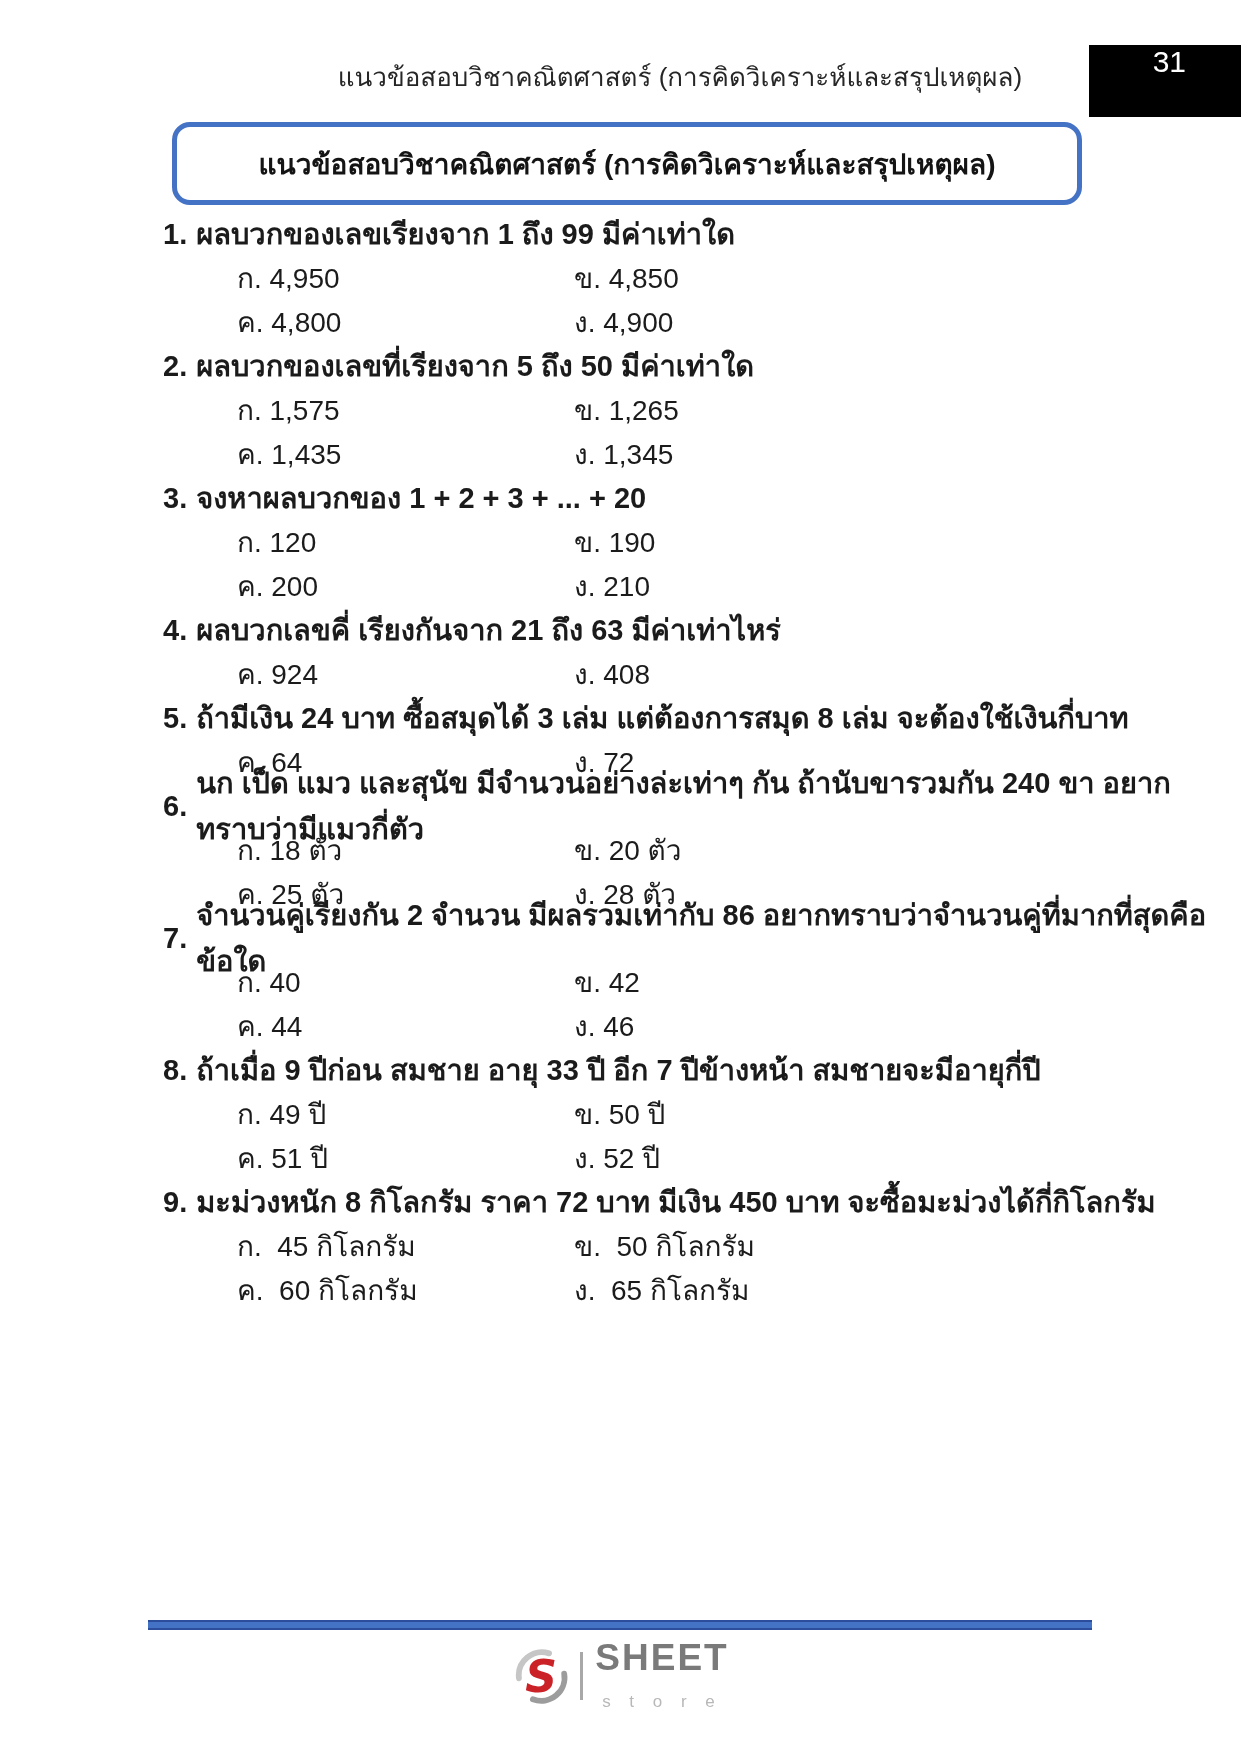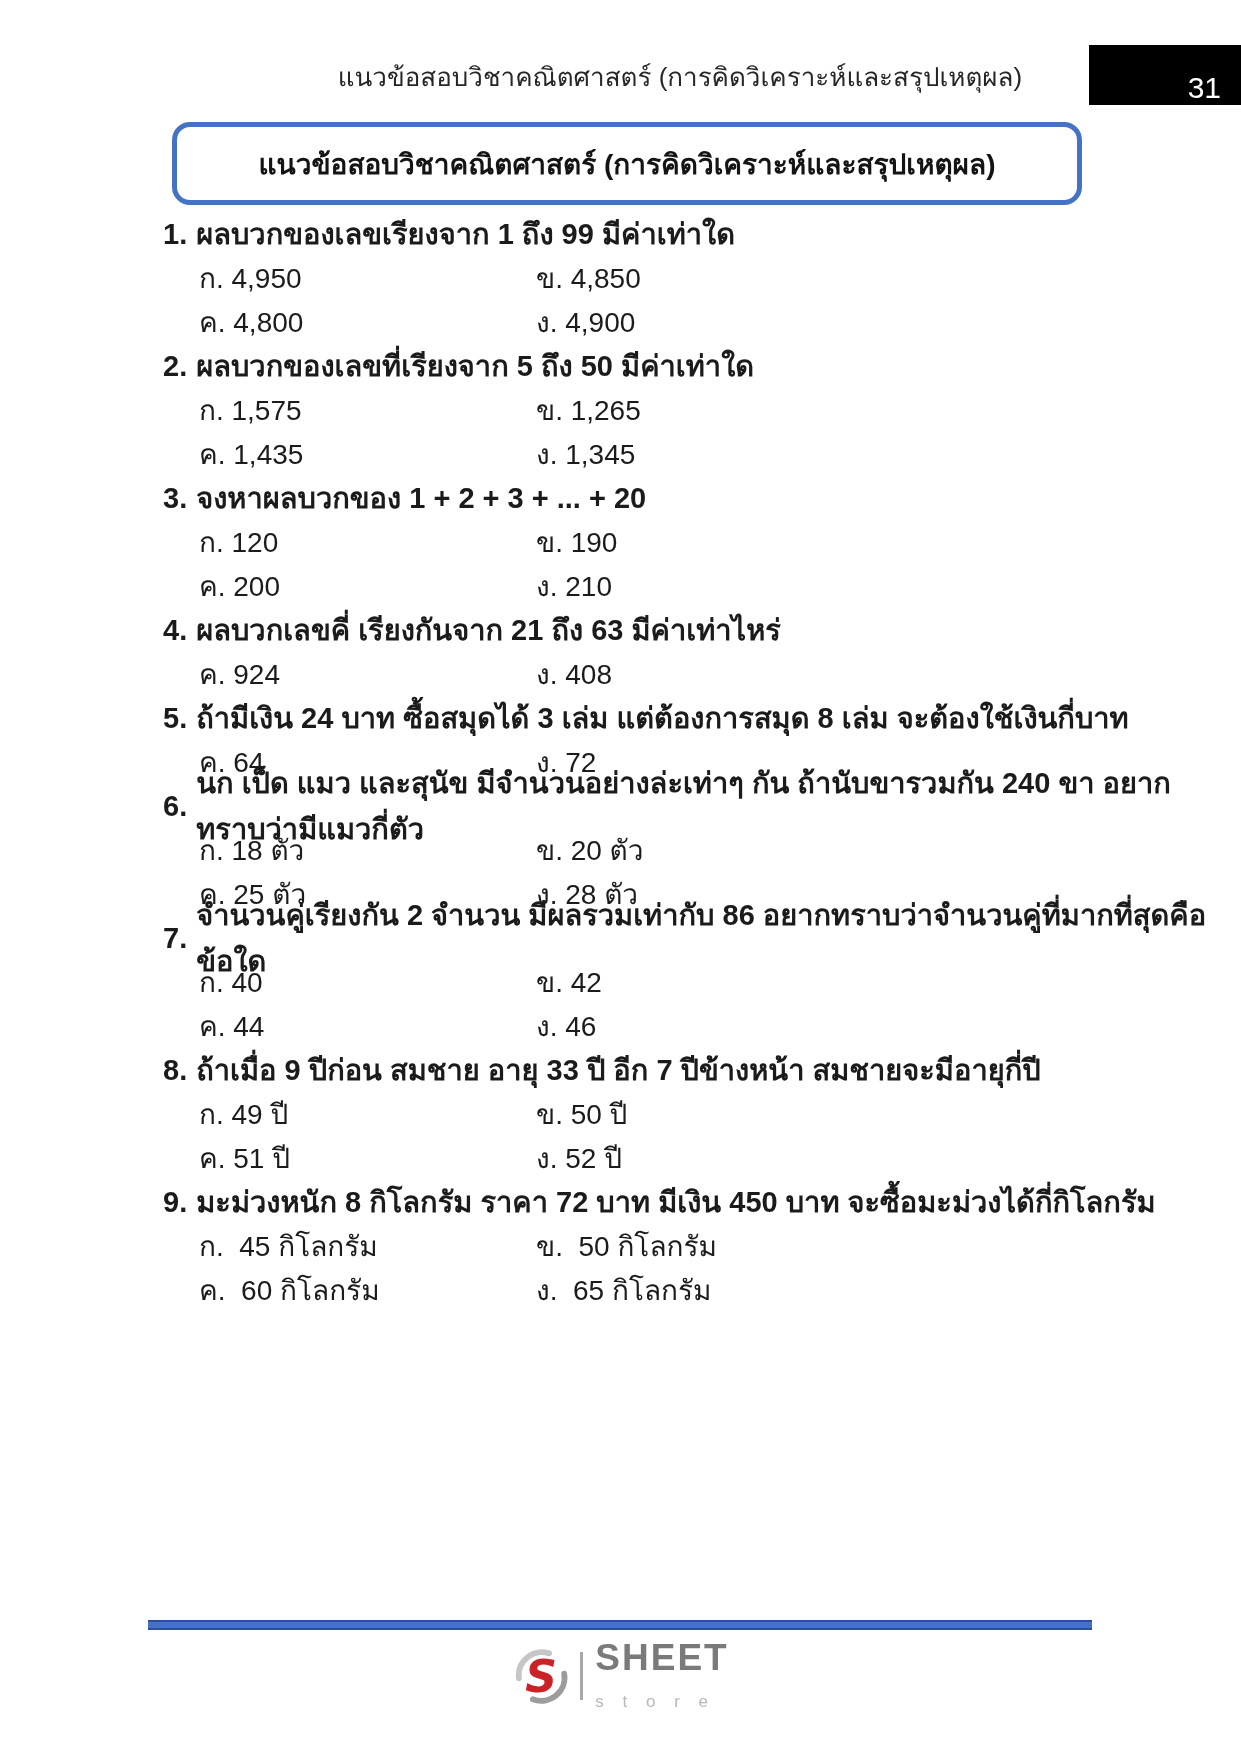--- a/index.html
+++ b/index.html
@@ -12,61 +12,61 @@
     overflow:hidden;
   }
 
   
   .header-title {
     position:absolute; top:56px; left:240px; width:880px;
     text-align:center; font-size:26px; color:#262626;
     white-space:nowrap;
   }
   .page-number-box {
-    position:absolute; top:45px; right:0; width:152px; height:60px;
+    position:absolute; top:45px; right:0; width:152px; height:72px;
     background:#000000; color:#ffffff;
-    display:flex; align-items:flex-end; justify-content:flex-end;
-    padding-right:20px; box-sizing:border-box;
+    display:flex; align-items:flex-start; justify-content:flex-end;
+    padding-right:55px; box-sizing:border-box;
     font-size:30px;
   }
 
   
   .title-box {
     position:absolute; top:122px; left:172px; width:910px; height:83px;
     box-sizing:border-box;
     border:5px solid #4472C4; border-radius:18px;
     display:flex; align-items:center; justify-content:center;
     font-size:28px; font-weight:bold; color:#141414;
   }
 
   
   .questions { position:absolute; top:212px; left:163px; right:30px; }
   .row { height:44px; display:flex; align-items:center; }
   .q-text { font-weight:bold; font-size:29px; white-space:pre-wrap; }
   .q-num { margin-right:9px; }
   .opt-row { font-size:28px; }
   .opt { white-space:pre-wrap; }
-  .opt.c1 { margin-left:36px; width:337px; }
+  .opt.c1 { margin-left:74px; width:337px; }
 
   
   .footer-line {
     position:absolute; left:148px; top:1620px; width:944px; height:10px;
     box-sizing:border-box;
     background:#4472C4;
     border-top:2px solid #2b4d9b; border-bottom:2px solid #2b4d9b;
   }
   .footer-logo {
     position:absolute; left:0; right:0; top:1640px;
     display:flex; align-items:center; justify-content:center;
   }
   .logo-icon { width:58px; height:58px; }
   .logo-divider {
     width:3px; height:48px; background:#a8a8a8; margin:0 12px 0 10px;
   }
-  .logo-text { display:flex; flex-direction:column; }
+  .logo-text { display:flex; flex-direction:column;align-items:center; }
   .logo-name {
     font-size:37px; font-weight:bold; color:#7a7a7a;
     letter-spacing:2px; line-height:0.95;
   }
   .logo-sub {
     font-size:17px; color:#b8b8b8; letter-spacing:7px; margin-top:17px;
   }
 </style>
 </head>
 <body>

